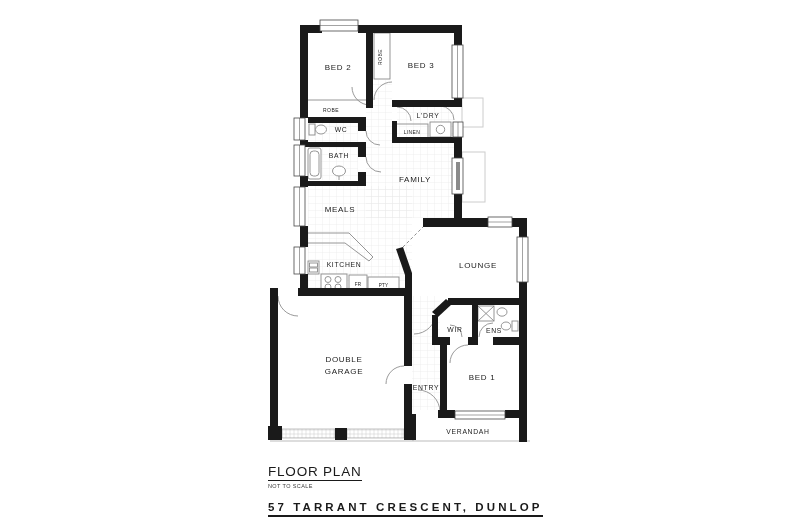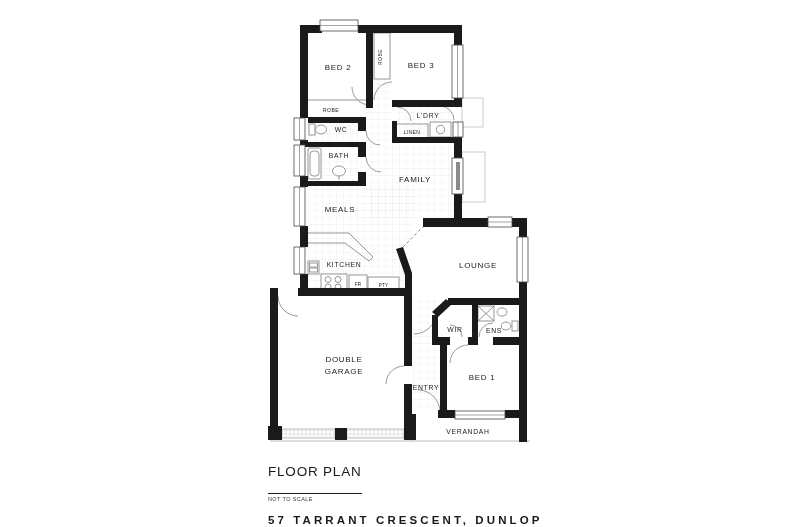--- a/index.html
+++ b/index.html
@@ -26,21 +26,21 @@
   .hatchline{stroke:var(--outdoor);fill:none;}
   .gdoor{fill:url(#hatch);stroke:#9a9a9a;stroke-width:0.6;}
   text{fill:var(--text);font-family:"Liberation Sans",sans-serif;letter-spacing:0.7px;}
   .lbl{font-size:8px;}
   .lbl-md{font-size:6.8px;}
   .lbl-xs{font-size:5px;letter-spacing:0.4px;}
   .lbl-xxs{font-size:4.6px;letter-spacing:0.2px;}
   .title-block{position:absolute;left:268px;top:462px;color:var(--text);}
   .plan-heading{
     display:inline-block;font-size:13.5px;font-weight:400;letter-spacing:0.8px;
-    border-bottom:1.5px solid var(--text);padding-bottom:14px;line-height:1.05;
+    border-bottom:1.5px solid var(--text);padding-bottom:1px;line-height:1.05;
   }
   .plan-scale{font-size:5.5px;letter-spacing:0.4px;margin-top:2px;color:#3a3a3a;}
   .plan-address{
     display:inline-block;margin-top:12px;font-weight:700;font-size:11.5px;
     letter-spacing:3.1px;border-bottom:2px solid var(--text);padding-bottom:2px;
     white-space:nowrap;
   }
 </style>
 </head>
 <body>

